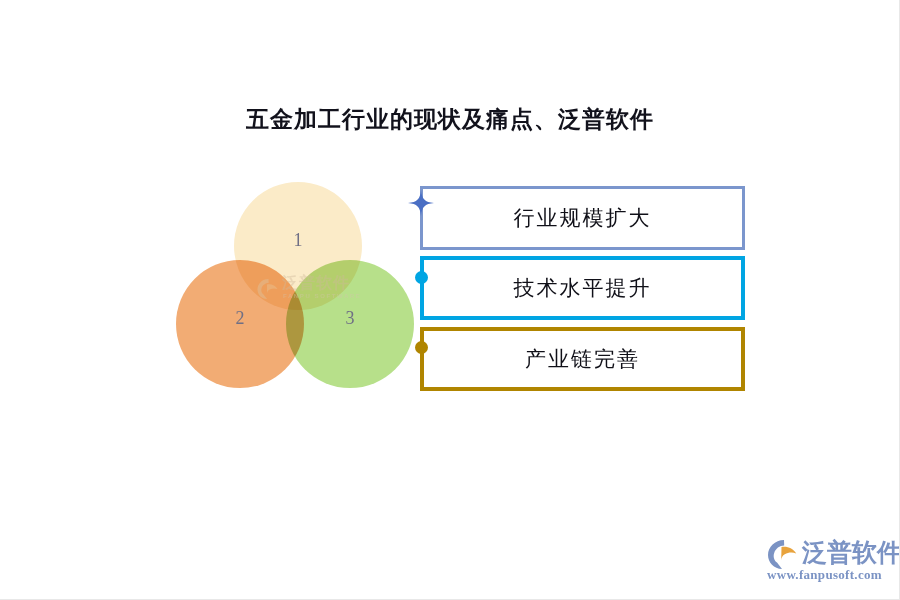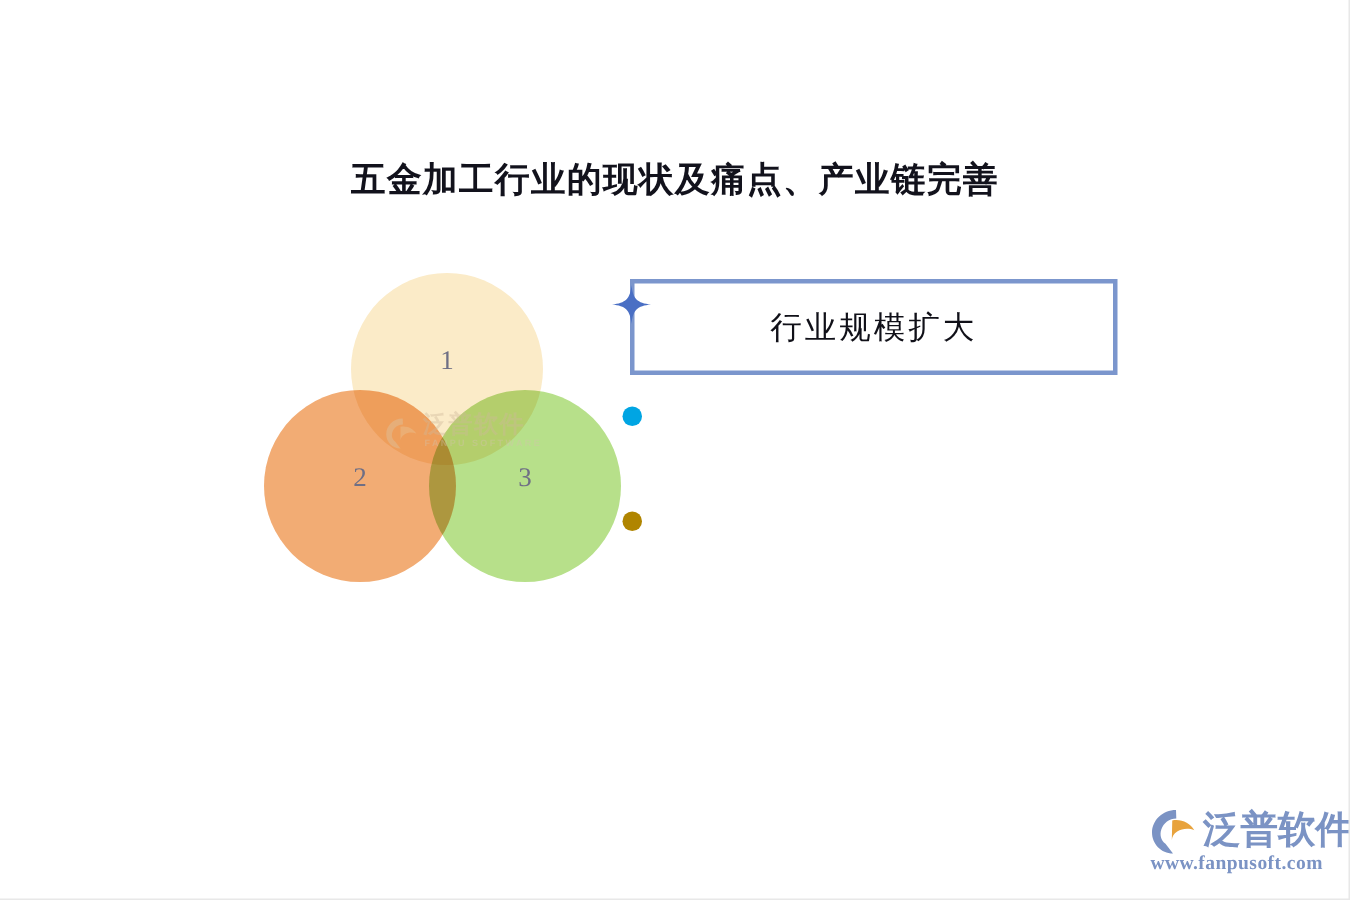--- a/index.html
+++ b/index.html
@@ -193,21 +193,21 @@
     color: #7b93c4;
     letter-spacing: .3px;
     white-space: nowrap;
   }
 </style>
 </head>
 <body>
 
 <div id="canvas">
 
-  <div class="slide-title">五金加工行业的现状及痛点、产业链完善</div>
+  <div class="slide-title">五金加工行业的现状及痛点、泛普软件</div>
 
   <div class="venn">
 
     <div class="circle circle-1" style="background:#fbebc8;">
       <span class="num">1</span>
     </div>
 
     <div class="circle circle-2" style="background:#f2ac74;">
       <span class="num">2</span>
     </div>
@@ -225,21 +225,27 @@
       </svg>
     </span>
     <span class="wm-cn">泛普软件</span>
     <span class="wm-en">FANPU SOFTWARE</span>
   </div>
 
   <div class="box box-1">
     <span class="box-label">行业规模扩大</span>
   </div>
 
-
+  <div class="box box-2">
+    <span class="box-label">技术水平提升</span>
+  </div>
+
+  <div class="box box-3">
+    <span class="box-label">产业链完善</span>
+  </div>
 
   <span class="marker marker-star">
     <svg viewBox="0 0 26 26" width="26" height="26" aria-hidden="true">
       <path d="M13 0 C13.9 9.2 16.8 12.1 26 13 C16.8 13.9 13.9 16.8 13 26 C12.1 16.8 9.2 13.9 0 13 C9.2 12.1 12.1 9.2 13 0 Z" fill="#4a6fc4"></path>
     </svg>
   </span>
 
   <span class="marker marker-dot marker-dot-2"></span>
 
   <span class="marker marker-dot marker-dot-3"></span>

